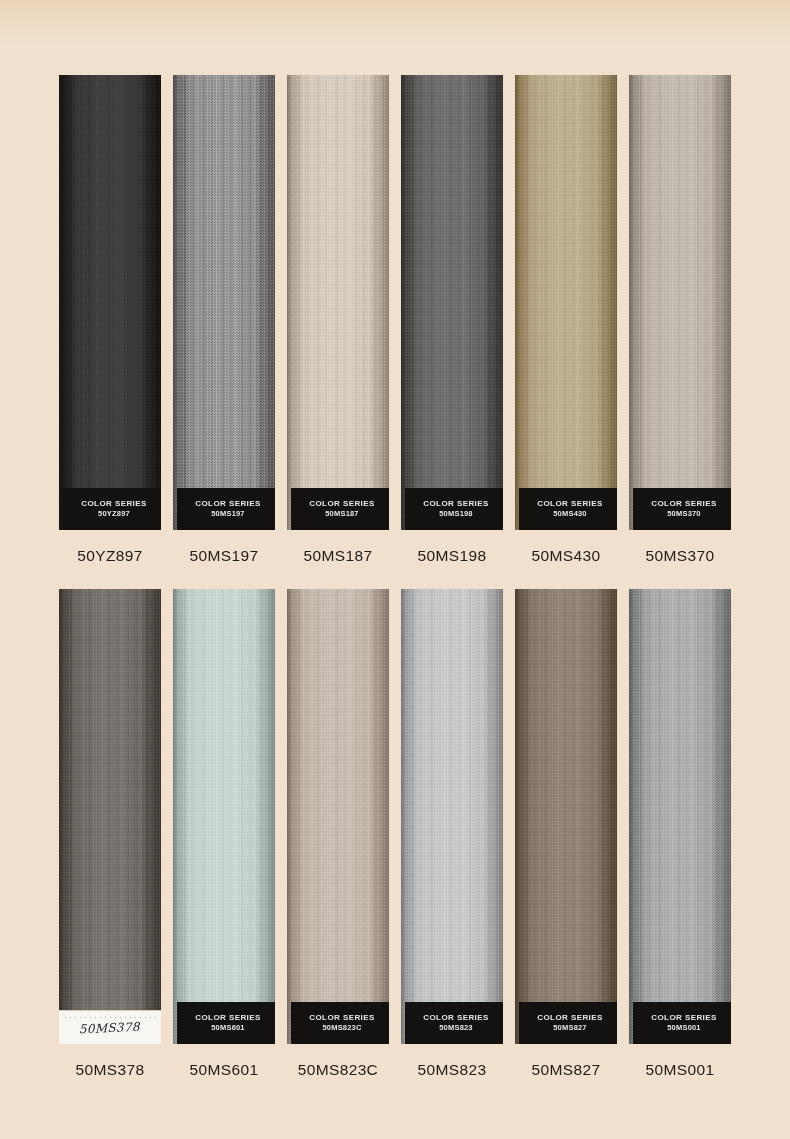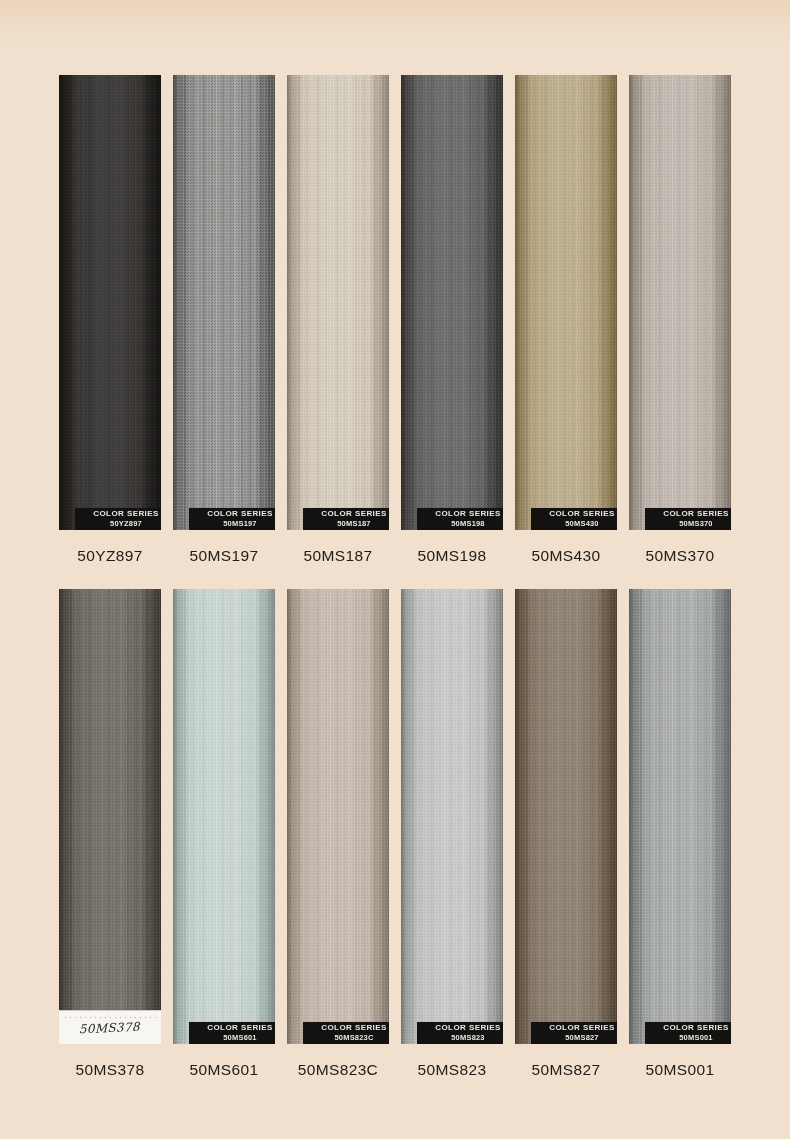--- a/index.html
+++ b/index.html
@@ -61,22 +61,22 @@
   
   .weave-base    { position: absolute; inset: 0; }
   .weave-check   { position: absolute; inset: 0; opacity: .55;
                    background-size: 3px 3px; }
   .weave-stripes { position: absolute; inset: 0; opacity: .34; }
   .weave-sheen   { position: absolute; inset: 0; }
 
   
   .series-label {
     position: absolute;
-    left: 16px; bottom: 0;
-    width: 102px; height: 22px;
+    left: 4px; bottom: 0;
+    width: 102px; height: 42px;
     background: #141211;
     color: #e9e7e4;
     display: flex;
     flex-direction: column;
     align-items: center;
     justify-content: center;
     line-height: 1.32;
   }
   .series-label .series-title {
     font-size: 8px;

